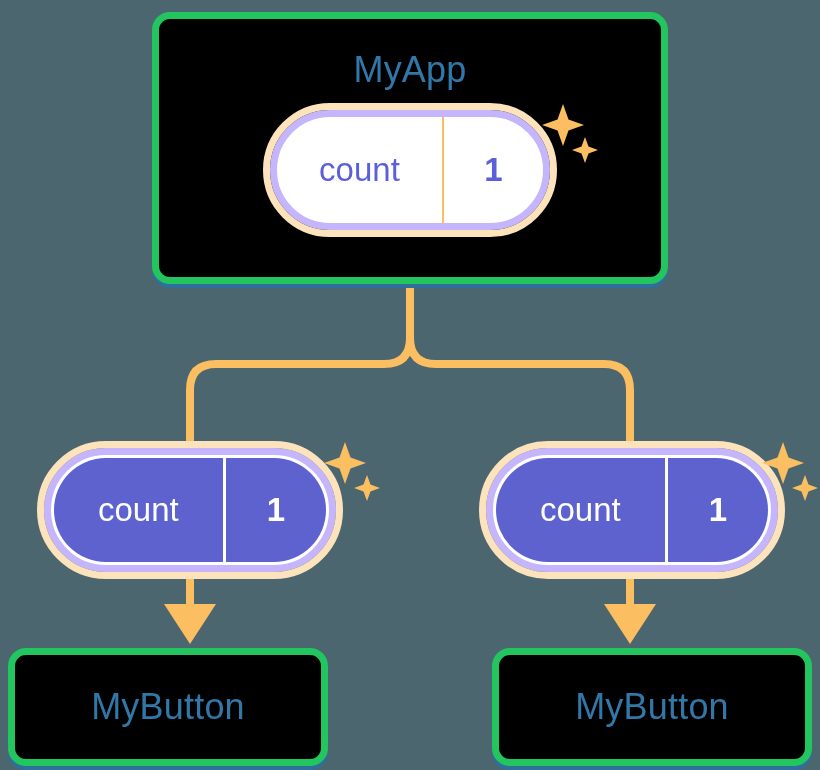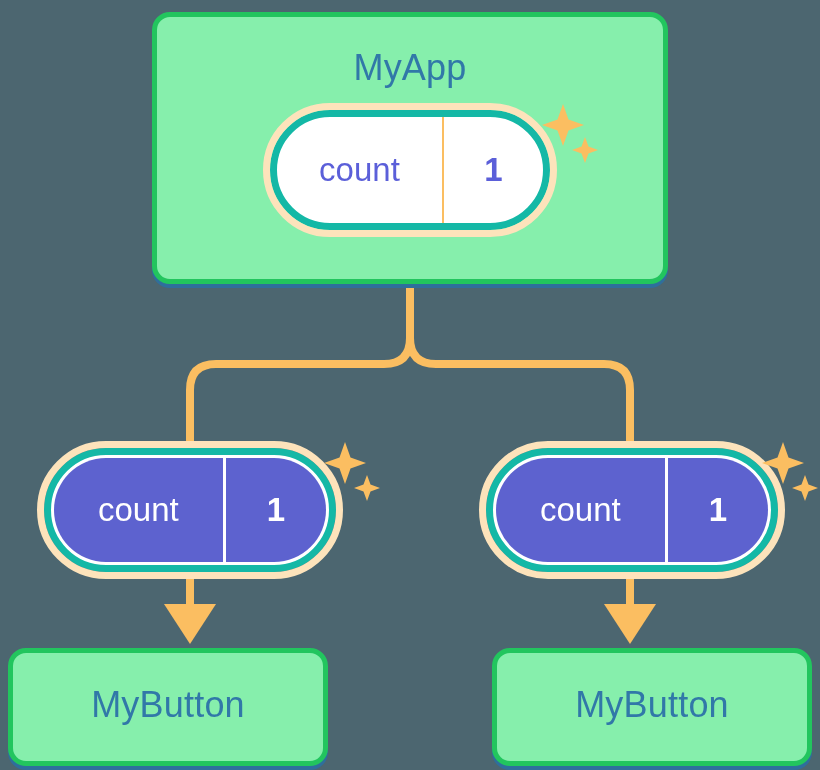--- a/index.html
+++ b/index.html
@@ -25,22 +25,22 @@
     left: 0;
     top: 0;
     width: 820px;
     height: 770px;
     pointer-events: none;
   }
 
   
   .card {
     position: absolute;
-    background: #86efac;
-    border: 5px solid #22c55e;
+    background: #000000;
+    border: 7px solid #22c55e;
     border-radius: 18px;
     box-shadow: 0 4px 0 0 #2f6f9c;
     box-sizing: border-box;
   }
   .card-title {
     color: #3178a8;
     font-size: 36px;
     font-weight: 400;
     text-align: center;
     letter-spacing: 0.2px;
@@ -76,21 +76,21 @@
 
   
   .pill-wrap {
     position: absolute;
   }
   .pill {
     position: relative;
     display: flex;
     align-items: stretch;
     box-sizing: border-box;
-    border: 7px solid #14b8a6;
+    border: 7px solid #c4b5fd;
     outline: 7px solid #fde3bb;
     border-radius: 999px;
     background: #ffffff;
     height: 100%;
     width: 100%;
   }
   .pill-key, .pill-val {
     display: flex;
     align-items: center;
     justify-content: center;

